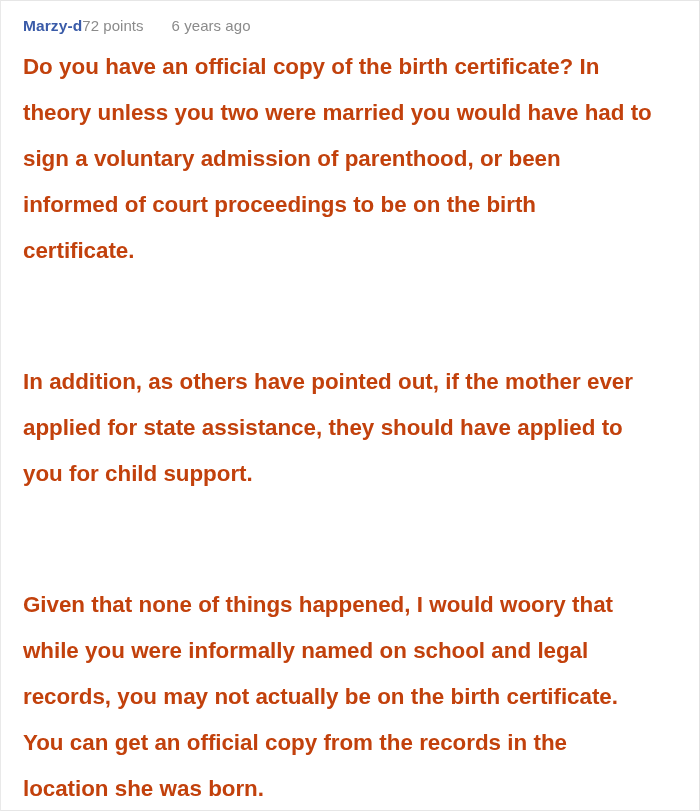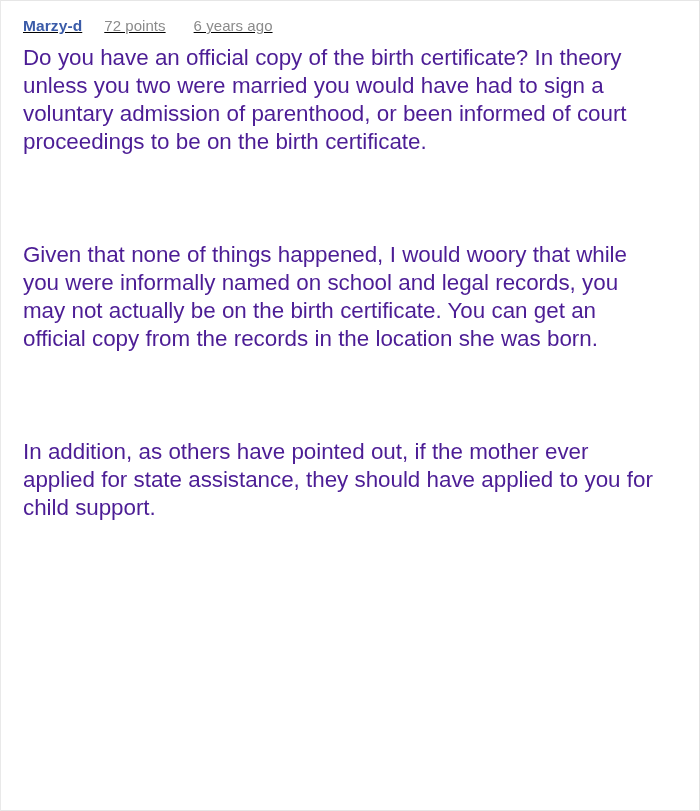--- a/index.html
+++ b/index.html
@@ -34,58 +34,57 @@
     width: 100%;
   }
 
   
   .comment-header {
     display: flex;
     align-items: baseline;
     padding-top: 16px;
     padding-bottom: 0;
     white-space: nowrap;
-    text-decoration: underline;
   }
 
   .author-name {
     font-size: 15.5px;
     font-weight: bold;
     color: #3a5ba8;
     letter-spacing: 0.1px;
   }
 
   .meta-item {
     font-size: 15px;
     font-weight: normal;
     color: #8b8b8b;
     letter-spacing: 0.05px;
   }
 
   .meta-points {
-    margin-left: 22px;
   }
 
   .meta-age {
     margin-left: 28px;
   }
 
   
   .comment-body {
     margin-top: 9px;
   }
 
   .comment-paragraph {
     font-size: 22.4px;
-    line-height: 28px;
-    color: #4c1d95;
+    line-height: 46px;
+    color: #c2410c;
     margin: 0;
     max-width: 630px;
     letter-spacing: -0.05px;
     word-spacing: 0.2px;
+    font-weight: bold;
   }
 
   
   .comment-paragraph + .comment-paragraph {
     margin-top: 85px;
   }
 </style>
 </head>
 <body>
 
@@ -93,18 +92,18 @@
   <div class="card-inner">
 
     <div class="comment-header">
       <span class="author-name">Marzy-d</span>
       <span class="meta-item meta-points">72 points</span>
       <span class="meta-item meta-age">6 years ago</span>
     </div>
 
     <div class="comment-body">
       <p class="comment-paragraph">Do you have an official copy of the birth certificate? In theory unless you two were married you would have had to sign a voluntary admission of parenthood, or been informed of court proceedings to be on the birth certificate.</p>
+      <p class="comment-paragraph">In addition, as others have pointed out, if the mother ever applied for state assistance, they should have applied to you for child support.</p>
       <p class="comment-paragraph">Given that none of things happened, I would woory that while you were informally named on school and legal records, you may not actually be on the birth certificate. You can get an official copy from the records in the location she was born.</p>
-      <p class="comment-paragraph">In addition, as others have pointed out, if the mother ever applied for state assistance, they should have applied to you for child support.</p>
     </div>
 
   </div>
 </div>
 
 </body></html>

